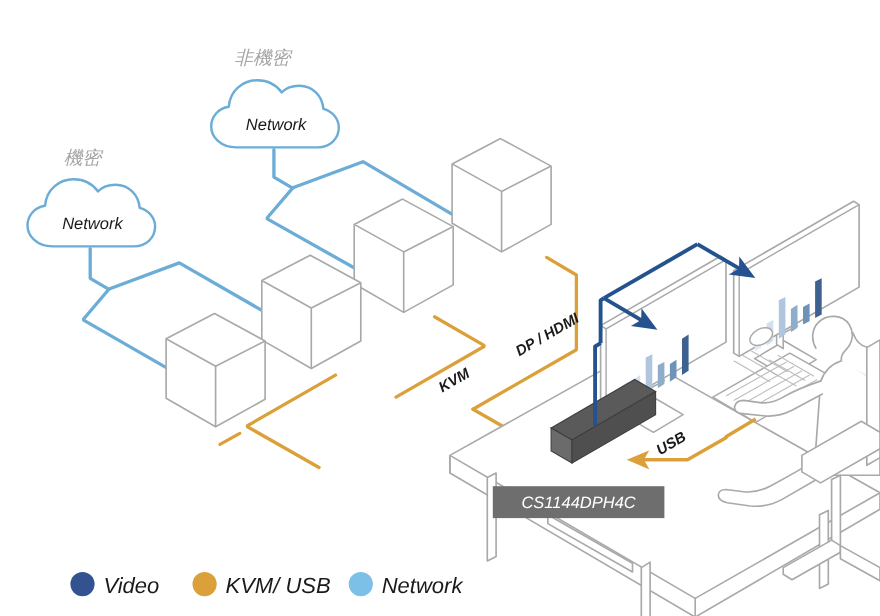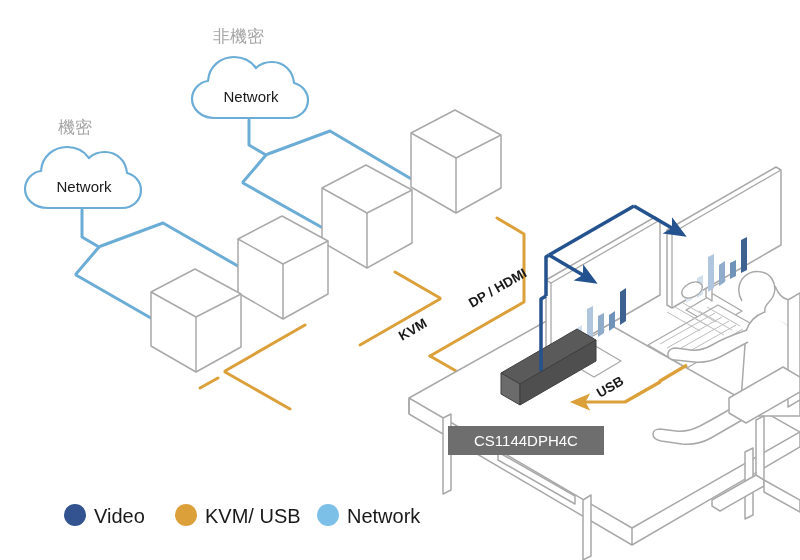--- a/index.html
+++ b/index.html
@@ -5,21 +5,21 @@
   html, body {
     margin: 0; padding: 0;
     background: #ffffff;
   }
   body {
     width: 800px; height: 560px;
     font-family: "Liberation Sans", sans-serif;
     overflow: hidden;
     position: relative;
   }
-  #stage { position: absolute; left: 0; top: 0; width: 800px; height: 416px; }
+  #stage { position: absolute; left: 0; top: 16px; width: 800px; height: 416px; font-style: italic; }
   svg { display: block; }
   .zone-label {
     font-family: "Liberation Sans", sans-serif;
     font-size: 17px;
     fill: #a6a6a6;
   }
   .cloud-label {
     font-family: "Liberation Sans", sans-serif;
     font-size: 15px;
     fill: #1a1a1a;

